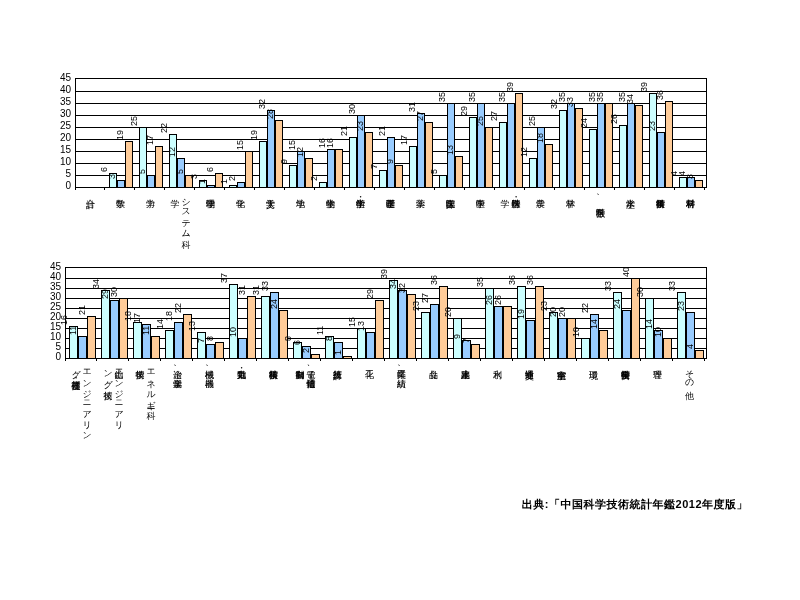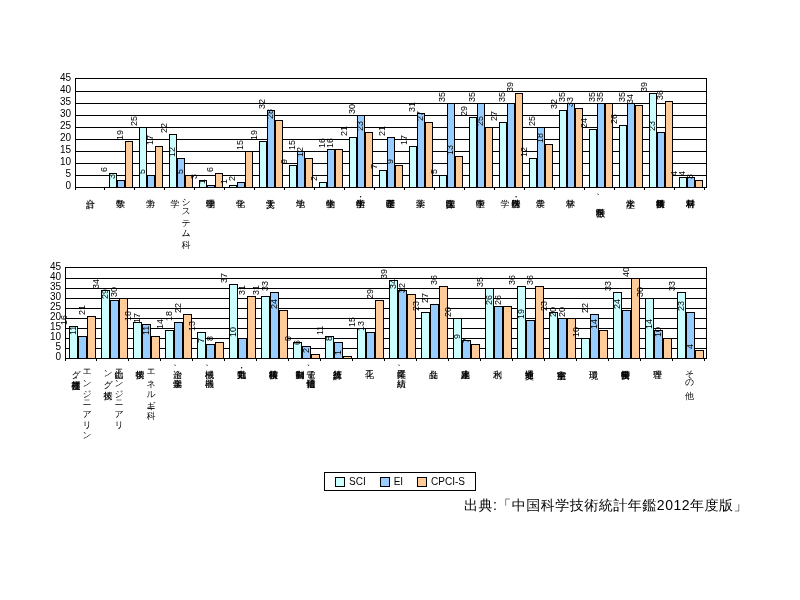--- a/index.html
+++ b/index.html
@@ -23,21 +23,21 @@
   .tick:first-child{border-left:1px solid #000;}
   .xlabels{position:absolute;display:flex;}
   .xlabel{display:flex;justify-content:center;align-items:flex-start;}
   .xlabel span{writing-mode:vertical-rl;text-orientation:upright;white-space:pre;
                font-size:9px;line-height:11px;}
   .legend{position:absolute;top:472px;left:50%;transform:translateX(-50%);
           border:1px solid #000;background:#fff;display:flex;align-items:center;
           gap:14px;padding:3px 10px;font-size:10px;}
   .legend-item{display:flex;align-items:center;gap:4px;}
   .swatch{width:8px;height:8px;border:1px solid #000;display:inline-block;}
-  .source{position:absolute;top:497px;right:52px;font-size:14px;letter-spacing:0.5px;}
+  .source{position:absolute;top:497px;right:52px;font-size:11px;letter-spacing:0.5px;font-weight:bold;}
 </style>
 </head>
 <body>
 
 <div class="page">
   <div id="chart-top" class="chart">
       <div class="ylabel" style="left: 41px; top: 72px;">45</div>
       <div class="ylabel" style="left: 41px; top: 84px;">40</div>
       <div class="ylabel" style="left: 41px; top: 96px;">35</div>
       <div class="ylabel" style="left: 41px; top: 108px;">30</div>
@@ -696,28 +696,14 @@
           <span>安全科学技術</span>
         </div>
         <div class="xlabel" style="width: 32px; height: 106px;">
           <span>管理</span>
         </div>
         <div class="xlabel" style="width: 32px; height: 106px;">
           <span>その他</span>
         </div>
       </div>
     </div>
-  <div class="legend">
-    <div class="legend-item">
-      <span class="swatch" id="sw0" style="background: rgb(204, 255, 255);"></span>
-      <span>SCI</span>
-    </div>
-    <div class="legend-item">
-      <span class="swatch" id="sw1" style="background: rgb(153, 204, 255);"></span>
-      <span>EI</span>
-    </div>
-    <div class="legend-item">
-      <span class="swatch" id="sw2" style="background: rgb(255, 204, 153);"></span>
-      <span>CPCI-S</span>
-    </div>
-  </div>
   <div class="source">出典:「中国科学技術統計年鑑2012年度版」</div>
 </div>
 
 </body></html>

